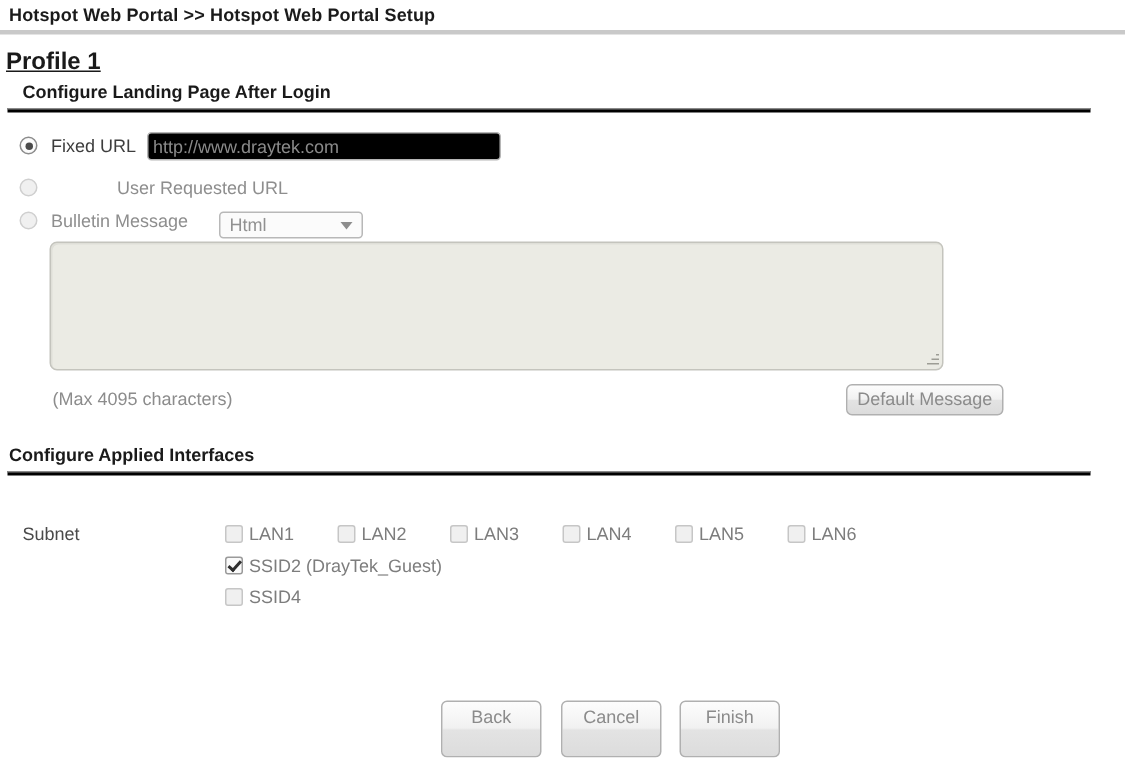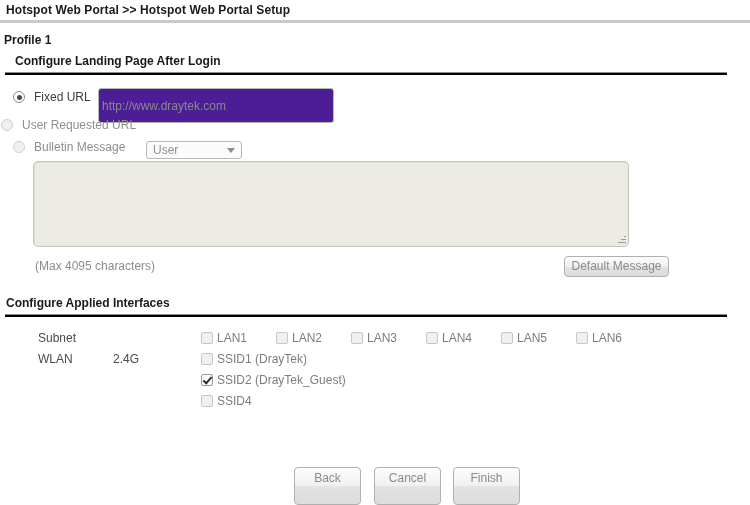--- a/index.html
+++ b/index.html
@@ -35,23 +35,24 @@
     width: 750px;
     height: 3px;
     background: #c9c9c9;
   }
 
   
   .profile-title {
     position: absolute;
     left: 4px;
     top: 33px;
-    font-size: 12px;
+    font-size: 16px;
     font-weight: bold;
     color: #1a1a1a;
+    text-decoration: underline;
   }
   .section-title {
     position: absolute;
     font-size: 12px;
     font-weight: bold;
     color: #1a1a1a;
   }
   .section-title.landing { left: 15px; top: 54px; }
   .section-title.interfaces { left: 6px; top: 296px; }
 
@@ -67,21 +68,21 @@
   .rule-dark.r2 { top: 314px; }
 
   
   .radio-row {
     position: absolute;
     display: flex;
     align-items: center;
     white-space: nowrap;
   }
   .radio-row.r-fixed   { left: 13px; top: 90px; }
-  .radio-row.r-user    { left: 1px; top: 118px; }
+  .radio-row.r-user    { left: 13px; top: 118px; gap: 44px; }
   .radio-row.r-bulletin{ left: 13px; top: 140px; }
 
   .radio {
     width: 12px;
     height: 12px;
     border-radius: 50%;
     box-sizing: border-box;
     background: #f6f6f6;
     border: 1px solid #bdbdbd;
     position: relative;
@@ -112,25 +113,25 @@
     color: #3d3d3d;
   }
   .radio-label.dim { color: #8e8e8e; }
 
   
   .text-input {
     position: absolute;
     left: 98px;
     top: 88px;
     width: 236px;
-    height: 35px;
+    height: 19px;
     box-sizing: border-box;
     border: 1px solid #b6b6b6;
     border-radius: 3px;
-    background: #4c1d95;
+    background: #000000;
     font-family: "Liberation Sans", sans-serif;
     font-size: 12px;
     color: #8a8a8a;
     padding: 0 3px;
     line-height: 17px;
     outline: none;
   }
 
   
   .select-wrap {
@@ -231,23 +232,22 @@
     line-height: 20px;
   }
   .btn-nav.back   { left: 254px; }
   .btn-nav.cancel { left: 334px; }
   .btn-nav.finish { left: 413px; }
 
   
   .iface {
     position: absolute;
     left: 0;
-    top: 330px;
+    top: 348px;
     width: 650px;
-    padding-left: 23px;
   }
   .row {
     position: relative;
     height: 21px;
   }
   .col-label {
     position: absolute;
     left: 15px;
     font-size: 12px;
     color: #4a4a4a;
@@ -261,21 +261,20 @@
     line-height: 16px;
   }
   .col-items {
     position: absolute;
     left: 150px;
     top: 0;
     display: flex;
     align-items: center;
     line-height: 16px;
     white-space: nowrap;
-    margin-left: 28px;
   }
 
   .cbwrap {
     display: inline-flex;
     align-items: center;
     margin-right: 12px;
   }
   .cbwrap:last-child { margin-right: 0; }
   .lan-item { width: 63px; }
 
@@ -330,21 +329,21 @@
   <span class="radio disabled"></span>
   <span class="radio-label dim">User Requested URL</span>
 </div>
 
 <div class="radio-row r-bulletin">
   <span class="radio disabled"></span>
   <span class="radio-label dim">Bulletin Message</span>
 </div>
 
 <div class="select-wrap">
-  <span class="select-value">User</span>
+  <span class="select-value">Html</span>
   <span class="select-arrow"></span>
 </div>
 
 <div class="textarea-box">
   <span class="resize-grip">
     <i></i>
       <i></i>
       <i></i>
   </span>
 </div>
@@ -379,30 +378,20 @@
         <span class="checkbox"></span>
         <span class="cb-label">LAN5</span>
       </span>
       <span class="cbwrap lan-item">
         <span class="checkbox"></span>
         <span class="cb-label">LAN6</span>
       </span>
     </span>
   </div>
 
-  <div class="row">
-    <span class="col-label">WLAN</span>
-    <span class="col-band">2.4G</span>
-    <span class="col-items">
-      <span class="cbwrap">
-        <span class="checkbox"></span>
-        <span class="cb-label">SSID1 (DrayTek)</span>
-      </span>
-    </span>
-  </div>
 
   <div class="row">
     <span class="col-items">
       <span class="cbwrap">
         <span class="checkbox checked"></span>
         <span class="cb-label">SSID2 (DrayTek_Guest)</span>
       </span>
     </span>
   </div>
 

